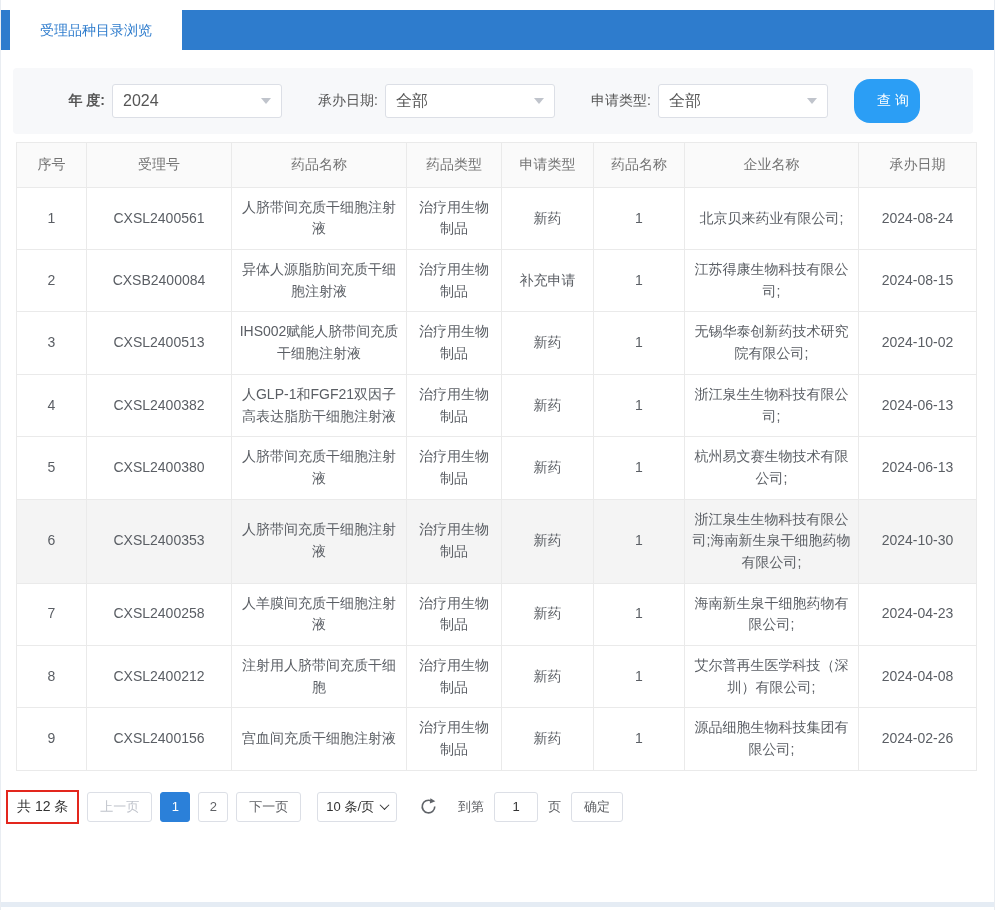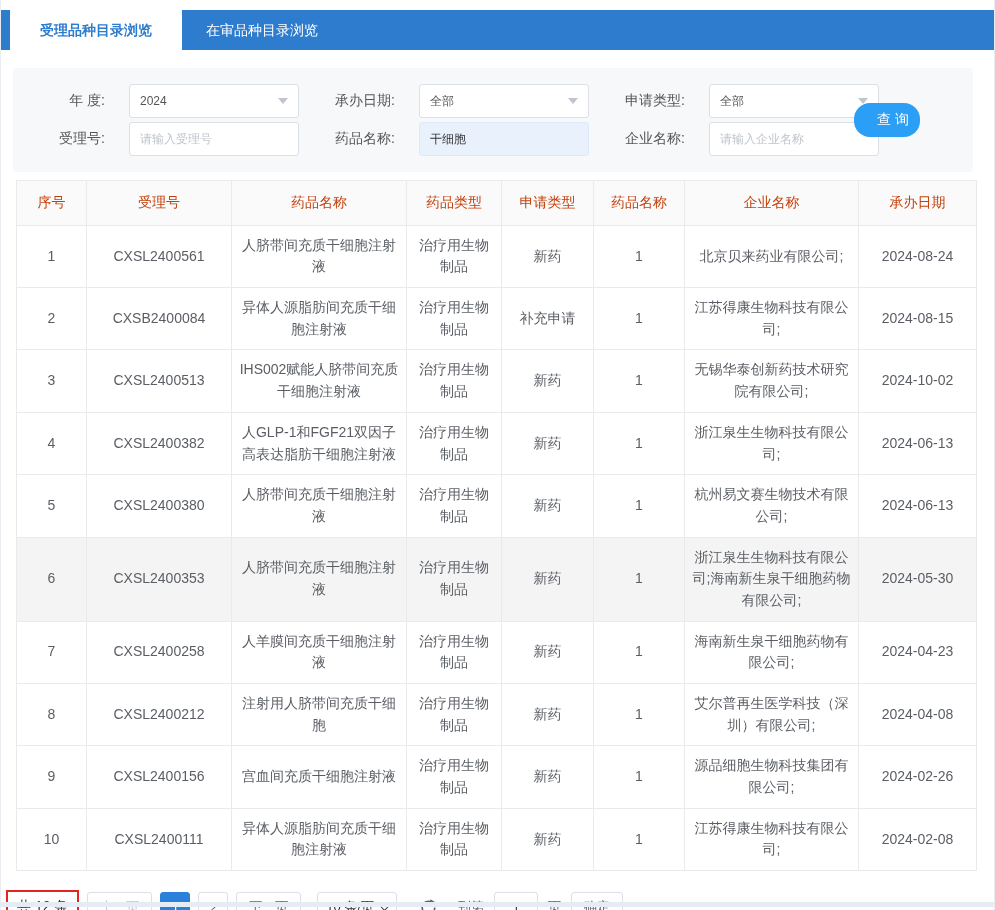--- a/index.html
+++ b/index.html
@@ -3,47 +3,47 @@
 <meta charset="utf-8">
 <style>
   * { margin:0; padding:0; box-sizing:border-box; }
   body { font-family:"Liberation Sans","DejaVu Sans",sans-serif; background:#fff; }
   .page { position:relative; width:995px; height:910px; background:#fff; overflow:hidden;
           border-left:1px solid #e9edf2; border-right:1px solid #e9edf2; }
 
   
   .tabbar { margin-top:10px; height:40px; background:#2e7ccd; display:flex; align-items:stretch; }
   .tab { padding:0 24px; line-height:40px; font-size:14px; color:#fff; cursor:pointer; white-space:nowrap; }
-  .tab.active { background:#fff; color:#2e7ccd; font-weight:bold; margin-left:9px; padding:0 30px; }
+  .tab.active { background:#fff; color:#2e7ccd; font-weight:normal; margin-left:9px; padding:0 30px; }
 
   
   .filter-panel { position:relative; margin:18px 12px 0 12px; width:960px; background:#f7f8fa;
                   border-radius:4px; padding:12px 0 12px 0; }
   .filter-row { display:flex; align-items:center; height:34px; margin:4px 0; }
   .f-label { font-size:14px; color:#555; text-align:right; white-space:nowrap; }
-  .f-label.w1 { width:92px; }
+  .f-label.w1 { width:92px;font-weight:bold; }
   .f-label.w2 { width:78px; margin-left:18px; }
   .f-label.w3 { width:78px; margin-left:18px; }
-  .f-ctrl { margin-left:24px; width:170px; height:34px; background:#fff; border:1px solid #dcdfe6;
-            border-radius:3px; display:flex; align-items:center; padding:0 10px; font-size:12px; color:#555; }
+  .f-ctrl { margin-left:7px; width:170px; height:34px; background:#fff; border:1px solid #dcdfe6;
+            border-radius:3px; display:flex; align-items:center; padding:0 10px; font-size:16px; color:#555; }
   .f-select { justify-content:space-between; cursor:pointer; }
   .tri-down { width:0; height:0; border-left:5px solid transparent; border-right:5px solid transparent;
               border-top:6px solid #c0c4cc; }
   input.f-ctrl { outline:none; display:inline-block; }
   input.f-ctrl::placeholder { color:#bfc4cc; }
   input.f-ctrl.filled { background:#e9f1fd; border-color:#dde9fb; color:#333; }
   .search-btn { position:absolute; right:53px; top:50%; transform:translateY(-50%);
-                width:66px; height:34px; background:#2b9ef5; color:#fff; border:none; border-radius:16px;
+                width:66px; height:44px; background:#2b9ef5; color:#fff; border:none; border-radius:16px;
                 font-size:14px; letter-spacing:4px; padding-left:16px; cursor:pointer; }
 
   
   table { margin:8px 12px 0 3px; margin-left:15px; border-collapse:collapse; width:960px; table-layout:fixed; }
   th, td { border:1px solid #eaeaea; text-align:center; font-size:14px; line-height:1.55;
            padding:9px 6px; word-break:break-all; }
-  th { background:#fafafa; color:#c2410c; font-weight:normal; padding:11px 4px; }
+  th { background:#fafafa; color:#737373; font-weight:normal; padding:11px 4px; }
   td { color:#5a5e64; }
   tr.hl td { background:#f4f4f4; }
 
   
   .pagination { margin:19px 12px 0 5px; display:flex; align-items:center; font-size:13px; color:#606266; }
   .total-badge { border:2px solid #e3261d; padding:6px 9px; font-size:14px; color:#333; white-space:nowrap; }
   .pg-btn { height:30px; border:1px solid #dcdfe6; background:#fff; border-radius:3px;
             font-size:13px; color:#606266; padding:0 12px; margin-left:8px; cursor:pointer;
             font-family:inherit; }
   .pg-btn.disabled { color:#c0c4cc; cursor:default; }
@@ -62,49 +62,40 @@
 
   .bottom-strip { position:absolute; left:0; right:0; bottom:3px; height:5px; background:#e5ecf4; }
 </style>
 </head>
 <body>
 
 <div class="page">
 
   <div class="tabbar">
     <div class="tab active">受理品种目录浏览</div>
-    <div class="tab">在审品种目录浏览</div>
   </div>
 
   <div class="filter-panel">
     <div class="filter-row">
       <span class="f-label w1">年  度:</span>
       <div class="f-ctrl f-select">
         <span>2024</span>
         <span class="tri-down"></span>
       </div>
       <span class="f-label w2">承办日期:</span>
       <div class="f-ctrl f-select">
         <span>全部</span>
         <span class="tri-down"></span>
       </div>
       <span class="f-label w3">申请类型:</span>
       <div class="f-ctrl f-select">
         <span>全部</span>
         <span class="tri-down"></span>
       </div>
     </div>
-    <div class="filter-row">
-      <span class="f-label w1">受理号:</span>
-      <input class="f-ctrl" type="text" placeholder="请输入受理号" style="">
-      <span class="f-label w2">药品名称:</span>
-      <input class="f-ctrl filled" type="text" value="干细胞" style="">
-      <span class="f-label w3">企业名称:</span>
-      <input class="f-ctrl" type="text" placeholder="请输入企业名称" style="">
-    </div>
     <button class="search-btn">查询</button>
   </div>
 
   <table>
     <colgroup>
       <col style="width:70px">
         <col style="width:145px">
         <col style="width:175px">
         <col style="width:95px">
       <col style="width:92px">
@@ -176,21 +167,21 @@
         <td>2024-06-13</td>
       </tr>
       <tr class="hl">
         <td>6</td>
         <td>CXSL2400353</td>
         <td>人脐带间充质干细胞注射液</td>
         <td>治疗用生物制品</td>
         <td>新药</td>
         <td>1</td>
         <td>浙江泉生生物科技有限公司;海南新生泉干细胞药物有限公司;</td>
-        <td>2024-05-30</td>
+        <td>2024-10-30</td>
       </tr>
       <tr>
         <td>7</td>
         <td>CXSL2400258</td>
         <td>人羊膜间充质干细胞注射液</td>
         <td>治疗用生物制品</td>
         <td>新药</td>
         <td>1</td>
         <td>海南新生泉干细胞药物有限公司;</td>
         <td>2024-04-23</td>
@@ -207,30 +198,20 @@
       </tr>
       <tr>
         <td>9</td>
         <td>CXSL2400156</td>
         <td>宫血间充质干细胞注射液</td>
         <td>治疗用生物制品</td>
         <td>新药</td>
         <td>1</td>
         <td>源品细胞生物科技集团有限公司;</td>
         <td>2024-02-26</td>
-      </tr>
-      <tr>
-        <td>10</td>
-        <td>CXSL2400111</td>
-        <td>异体人源脂肪间充质干细胞注射液</td>
-        <td>治疗用生物制品</td>
-        <td>新药</td>
-        <td>1</td>
-        <td>江苏得康生物科技有限公司;</td>
-        <td>2024-02-08</td>
       </tr>
     </tbody>
   </table>
 
   <div class="pagination">
     <span class="total-badge">共 12 条</span>
     <button class="pg-btn disabled">上一页</button>
     <button class="pg-btn pg-num active">1</button>
     <button class="pg-btn pg-num">2</button>
     <button class="pg-btn">下一页</button>

